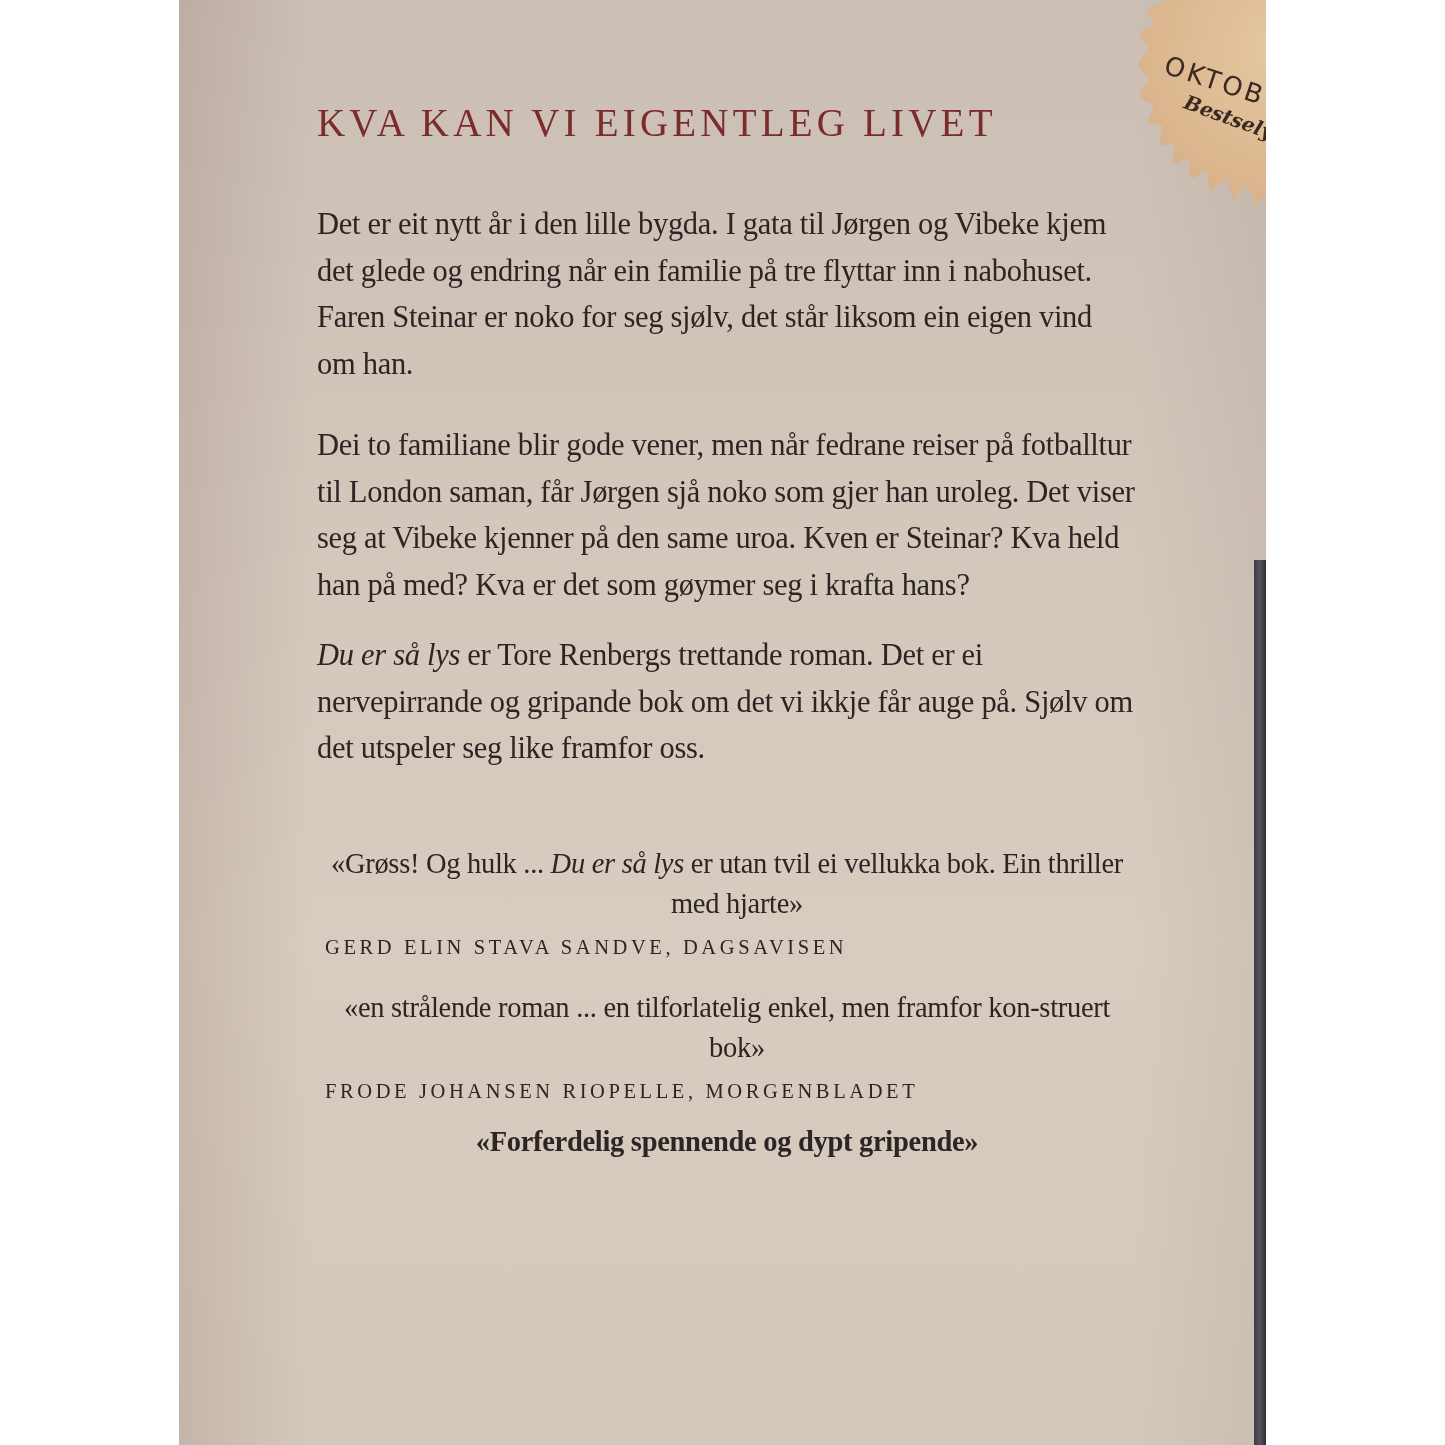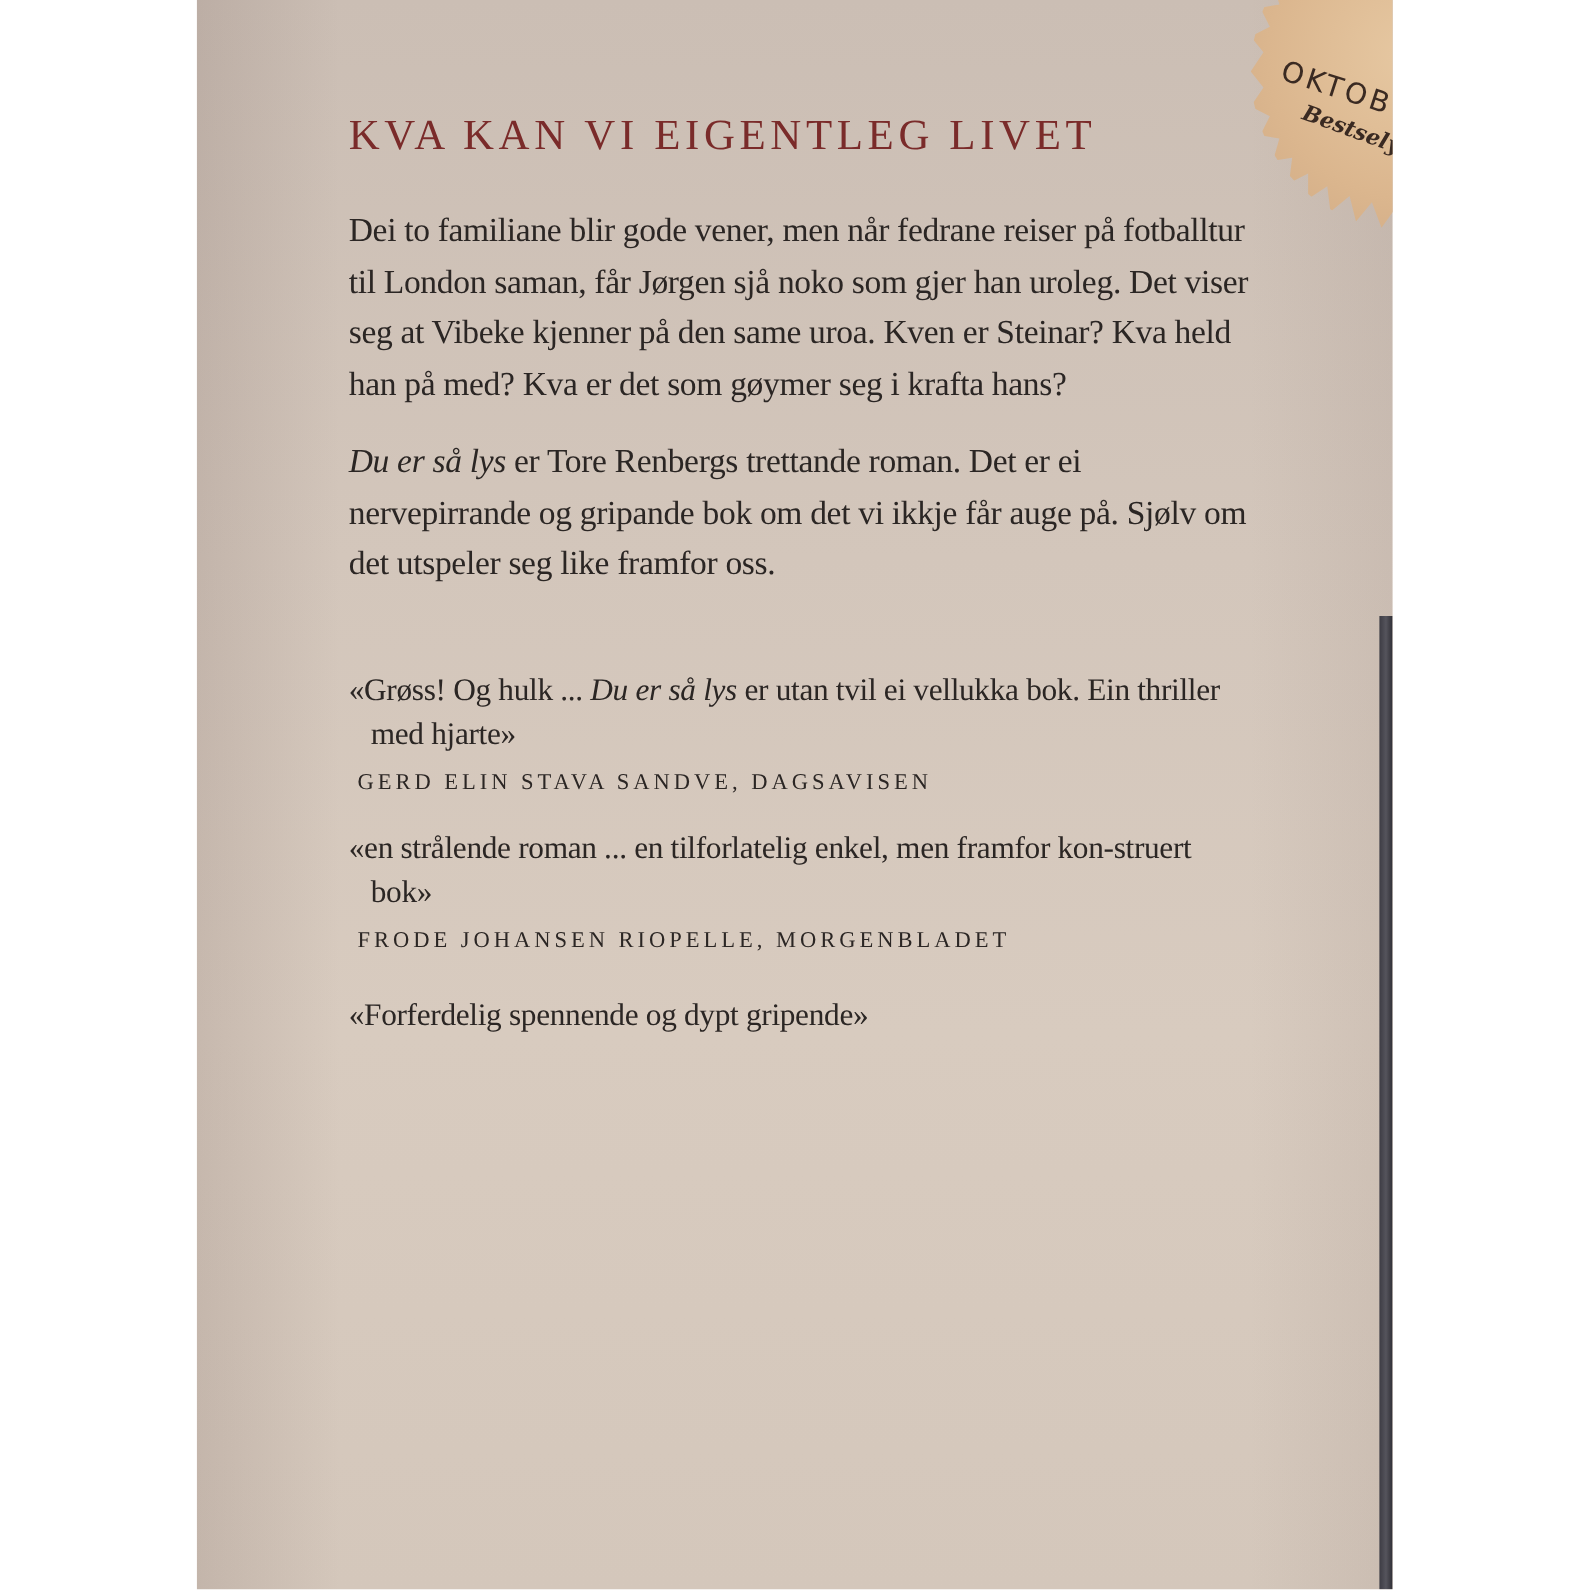--- a/index.html
+++ b/index.html
@@ -37,24 +37,24 @@
       font-family: "Liberation Serif", serif; color: #2b2624;
     }
     .heading {
       margin: 0; font-family: "Liberation Serif", serif; font-weight: normal;
       color: #7a2b2a; font-size: 39px; letter-spacing: 4.2px; line-height: 56px;
     }
     .para { margin: 0; font-size: 30.5px; line-height: 46.5px; letter-spacing: -0.3px; }
     .p1 { margin-top: 50px; }
     .p2 { margin-top: 35px; }
     .p3 { margin-top: 24px; }
-    .quote { margin: 0; font-size: 28.5px; line-height: 40px; padding-left: 20px; text-indent: -20px; letter-spacing: -0.3px; }
+    .quote { margin: 0; font-size: 28.5px; line-height: 40px; padding-left: 20px; text-indent: -20px; letter-spacing: -0.3px; text-align: center; }
     .q1 { margin-top: 72px; }
     .q2 { margin-top: 26px; }
-    .q3 { margin-top: 34px; }
+    .q3 { margin-top: 16px; font-weight: bold; }
     .source {
       margin: 8px 0 0 0; padding-left: 8px; font-size: 20.5px; letter-spacing: 3.6px;
       line-height: 30px; color: #2b2624; text-transform: uppercase; display: flex; align-items: center;
     }
     .source.with-dice { padding-left: 0; margin-left: -7px; }
     .dice {
       width: 36px; height: 36px; border-radius: 7px; background: #b22a34; margin-right: 18px;
       transform: rotate(-10deg); position: relative; box-shadow: 0 1px 2px rgba(0,0,0,0.3);
     }
     .pip { position: absolute; width: 5px; height: 5px; border-radius: 50%; background: #e9a59a; }
@@ -73,20 +73,21 @@
 
     <div class="badge-line1">OKTOB</div>
     <div class="badge-line2">Bestsely</div>
   </div>
 
   <div class="content">
     <h1 class="heading">
       <span>KVA KAN VI EIGENTLEG LIVET</span><br>
     </h1>
 
+    <p class="para p1">Det er eit nytt år i den lille bygda. I gata til Jørgen og Vibeke kjem det glede og endring når ein familie på tre flyttar inn i nabohuset. Faren Steinar er noko for seg sjølv, det står liksom ein eigen vind om han.</p>
     <p class="para p2">Dei to familiane blir gode vener, men når fedrane reiser på fotballtur til London saman, får Jørgen sjå noko som gjer han uroleg. Det viser seg at Vibeke kjenner på den same uroa. Kven er Steinar? Kva held han på med? Kva er det som gøymer seg i krafta hans?</p>
     <p class="para p3"><em>Du er så lys</em><span> er Tore Renbergs trettande roman. Det er ei nervepirrande og gripande bok om det vi ikkje får auge på. Sjølv om det utspeler seg like framfor oss.</span></p>
 
     <div>
       <p class="quote q1"><span>«Grøss! Og hulk ... </span><em>Du er så lys</em><span> er utan tvil ei vellukka bok. Ein thriller med hjarte»</span></p>
       <div class="source">Gerd Elin Stava Sandve, Dagsavisen</div>
     </div>
 
     <div>
       <p class="quote q2">«en strålende roman ... en tilforlatelig enkel, men framfor kon-struert bok»</p>

